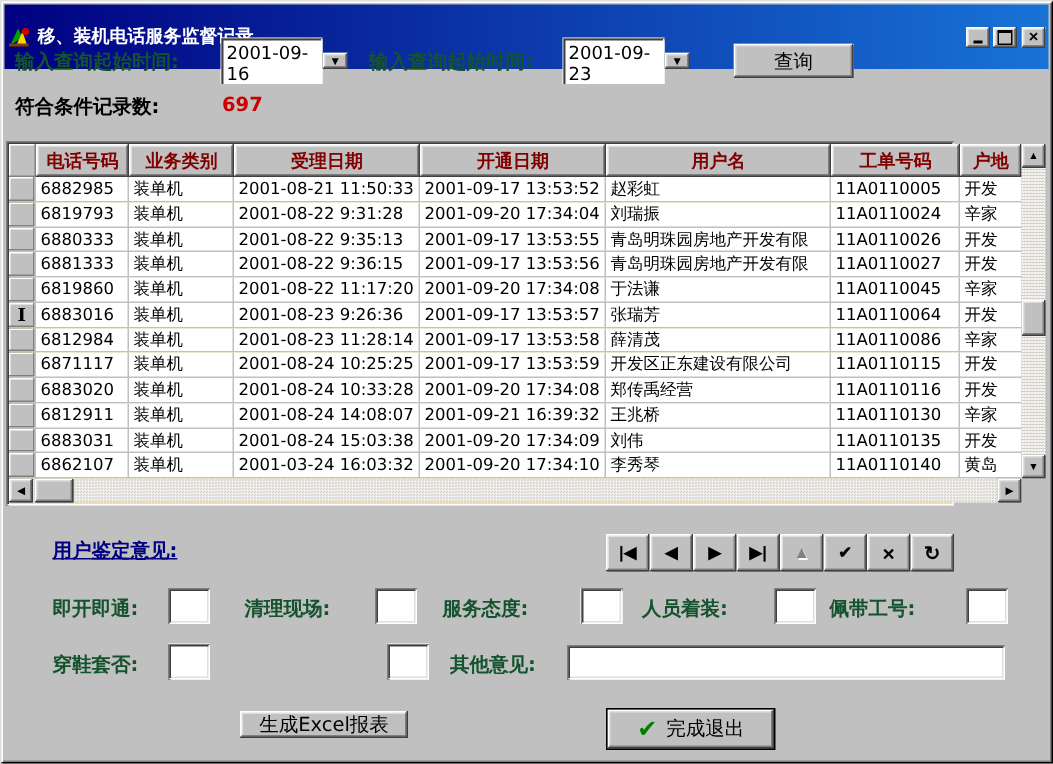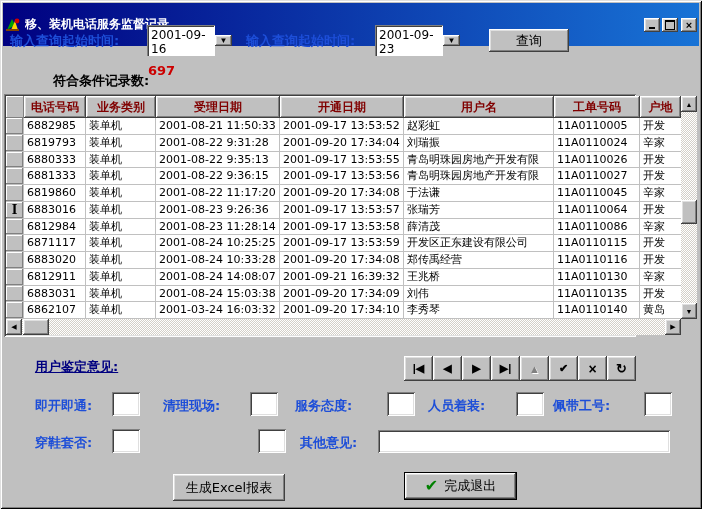--- a/index.html
+++ b/index.html
@@ -23,21 +23,21 @@
     font-size:9px;font-weight:bold;color:#000;}
   .min-glyph{width:6px;height:2px;background:#000;margin-top:7px;}
   .max-glyph{width:8px;height:7px;border:1px solid #000;border-top-width:2px;}
   .raised{background:#c0c0c0;border:none;
     box-shadow:inset -1px -1px 0 #404040, inset 1px 1px 0 #ffffff,
                inset -2px -2px 0 #808080, inset 2px 2px 0 #dfdfdf;}
   .sunken{background:#ffffff;
     box-shadow:inset 1px 1px 0 #808080, inset -1px -1px 0 #ffffff,
                inset 2px 2px 0 #404040, inset -2px -2px 0 #dfdfdf;}
   .abs{position:absolute;}
-  .lbl{color:#1d4ed8;font-weight:bold;font-size:13px;white-space:nowrap;}
+  .lbl{color:#14532d;font-weight:bold;font-size:13px;white-space:nowrap;}
   .blk{color:#000000;font-weight:bold;font-size:13px;white-space:nowrap;}
   .combo{display:flex;align-items:center;height:22px;box-sizing:border-box;}
   .combo .val{flex:1;background:#fff;padding:3px 2px 0 4px;font-size:12px;color:#000;
     box-shadow:inset 1px 1px 0 #808080, inset -1px 0 0 #fff, inset 2px 2px 0 #404040;}
   .combo .drop{width:17px;background:#c0c0c0;display:flex;align-items:center;justify-content:center;
     font-size:8px;color:#000;border:none;
     box-shadow:inset -1px -1px 0 #404040, inset 1px 1px 0 #ffffff,
                inset -2px -2px 0 #808080, inset 2px 2px 0 #dfdfdf;}
   .pushbtn{font-size:13px;color:#000;display:flex;align-items:center;justify-content:center;
     font-family:"DejaVu Sans",sans-serif;cursor:default;}
@@ -124,21 +124,21 @@
   </div>
   <div class="abs lbl" style="left:246px;top:32px;">输入查询起始时间:</div>
   <div class="abs combo" style="left:375px;top:29px;width:85px;">
     <span class="val">2001-09-23</span>
     <button class="drop">
         <span>▼</span>
       </button>
   </div>
   <button class="abs raised pushbtn" style="left:489px;top:29px;width:80px;height:23px;">查询</button>
 
-  <div class="abs blk" style="left:10px;top:72px;margin-left:43px;">符合条件记录数:</div>
+  <div class="abs blk" style="left:10px;top:62px;">符合条件记录数:</div>
   <div class="abs" style="left:148px;top:63px;color:#cc0000;font-weight:bold;font-size:13px;">697</div>
 
   <div class="abs grid">
     <div class="grid-inner">
       <div class="gh-row">
         <div class="gh ind"></div>
         <div class="gh c1">电话号码</div>
         <div class="gh c2">业务类别</div>
         <div class="gh c3">受理日期</div>
         <div class="gh c4">开通日期</div>
@@ -331,19 +331,19 @@
   <div class="abs sunken editbox" style="left:516px;top:392px;"></div>
   <div class="abs lbl" style="left:553px;top:397px;">佩带工号:</div>
   <div class="abs sunken editbox" style="left:644px;top:392px;"></div>
 
   <div class="abs lbl" style="left:35px;top:434px;">穿鞋套否:</div>
   <div class="abs sunken editbox" style="left:112px;top:429px;"></div>
   <div class="abs sunken editbox" style="left:258px;top:429px;"></div>
   <div class="abs lbl" style="left:300px;top:434px;">其他意见:</div>
   <input class="abs longinput" style="left: 378px; top: 430px; width: 292px; height: 23px;" value="">
 
-  <button class="abs raised pushbtn" style="left:173px;top:474px;width:112px;height:27px;">生成Excel报表</button>
+  <button class="abs raised pushbtn" style="left:160px;top:474px;width:112px;height:18px;">生成Excel报表</button>
   <button class="abs raised pushbtn default-ring" style="left:404px;top:472px;width:113px;height:28px;">
     <span class="check">✔</span>
     <span>完成退出</span>
   </button>
 
 </div>
 
 </body></html>

